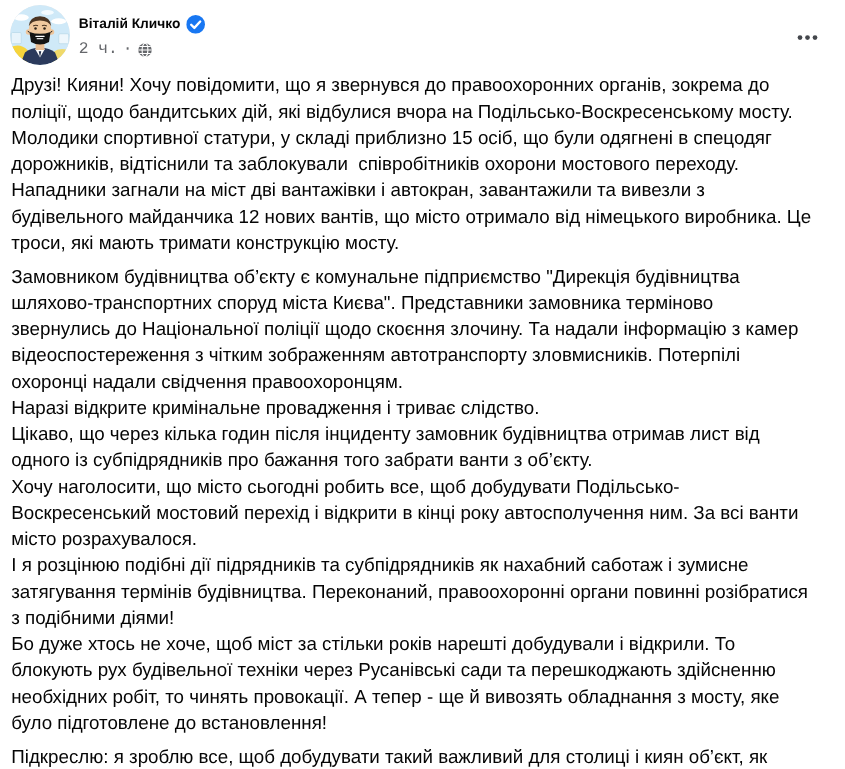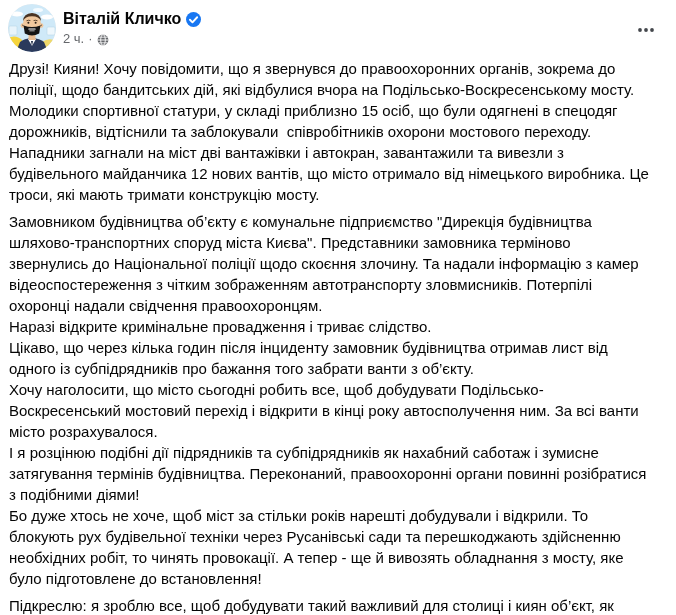--- a/index.html
+++ b/index.html
@@ -40,38 +40,39 @@
     display: flex;
     flex-direction: column;
     gap: 3px;
   }
   .author-row {
     display: flex;
     align-items: center;
     gap: 5px;
   }
   .author-name {
-    font-size: 16px;
+    font-size: 11px;
     font-weight: bold;
     color: #050505;
     line-height: 18px;
     cursor: pointer;
   }
   .verified-badge {
     width: 15px;
     height: 15px;
     display: inline-block;
   }
   .meta-row {
     display: flex;
     align-items: center;
     gap: 4px;
     font-size: 13px;
     color: #65676B;
     line-height: 16px;
+    font-family: Liberation Mono, monospace;
   }
   .meta-timestamp { cursor: pointer; }
   .globe-icon {
     width: 12px;
     height: 12px;
     display: inline-block;
     margin-top: 1px;
   }
   .more-button {
     position: absolute;

